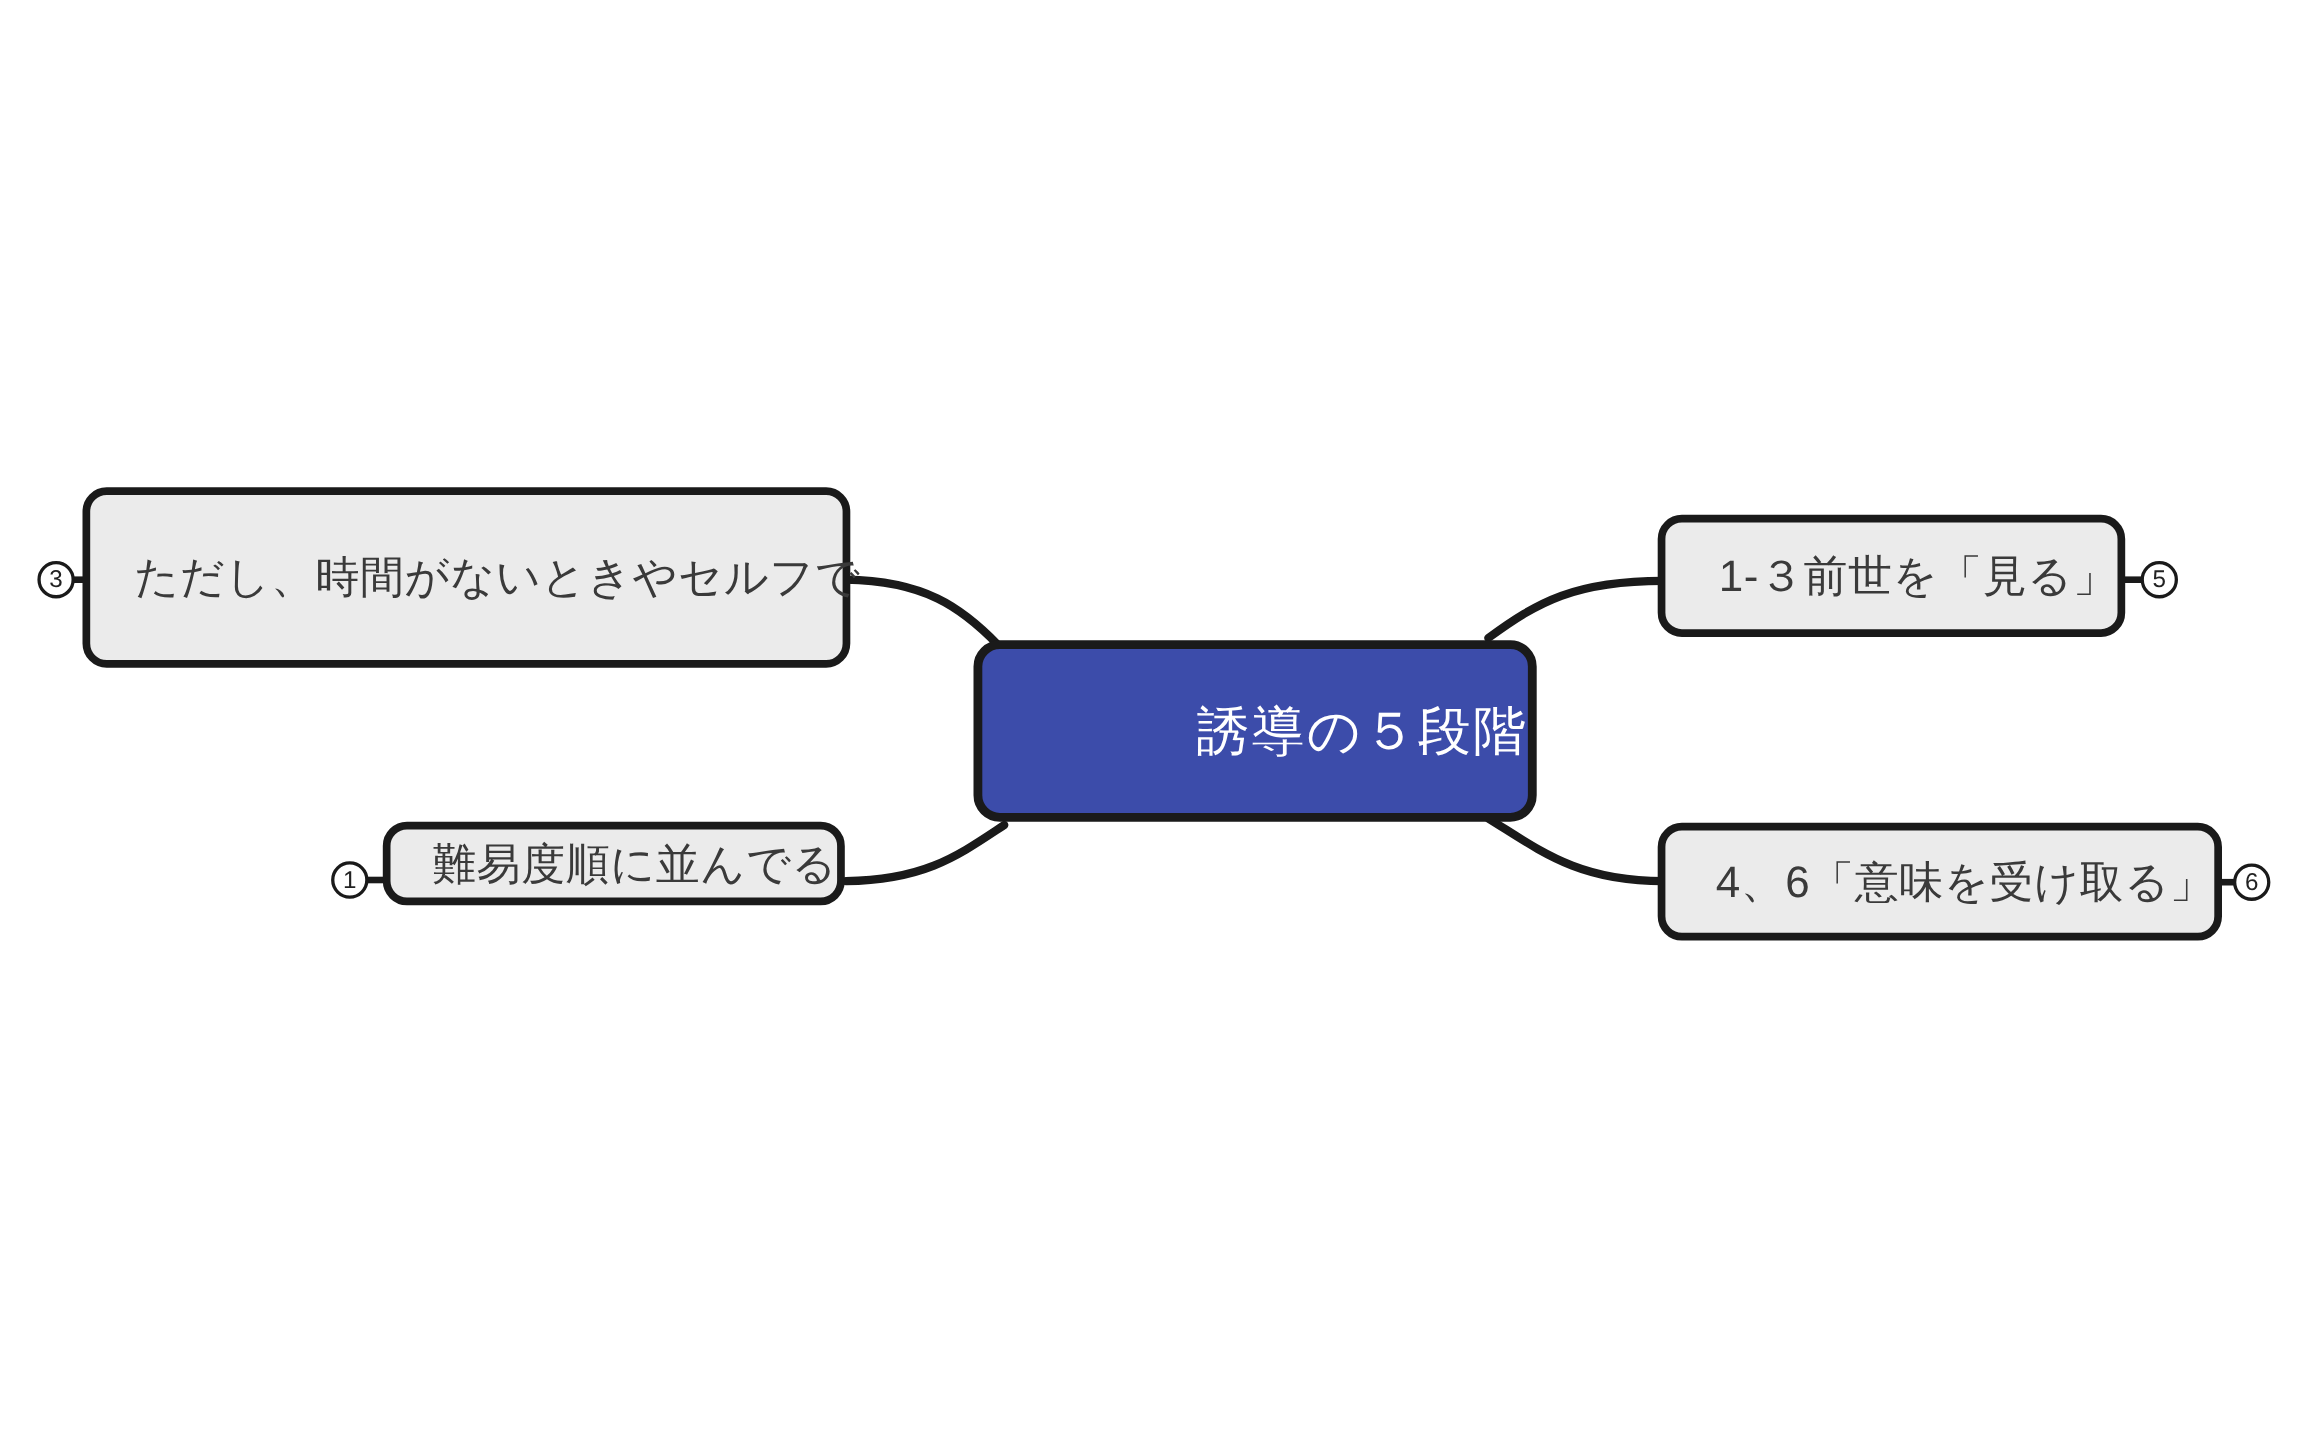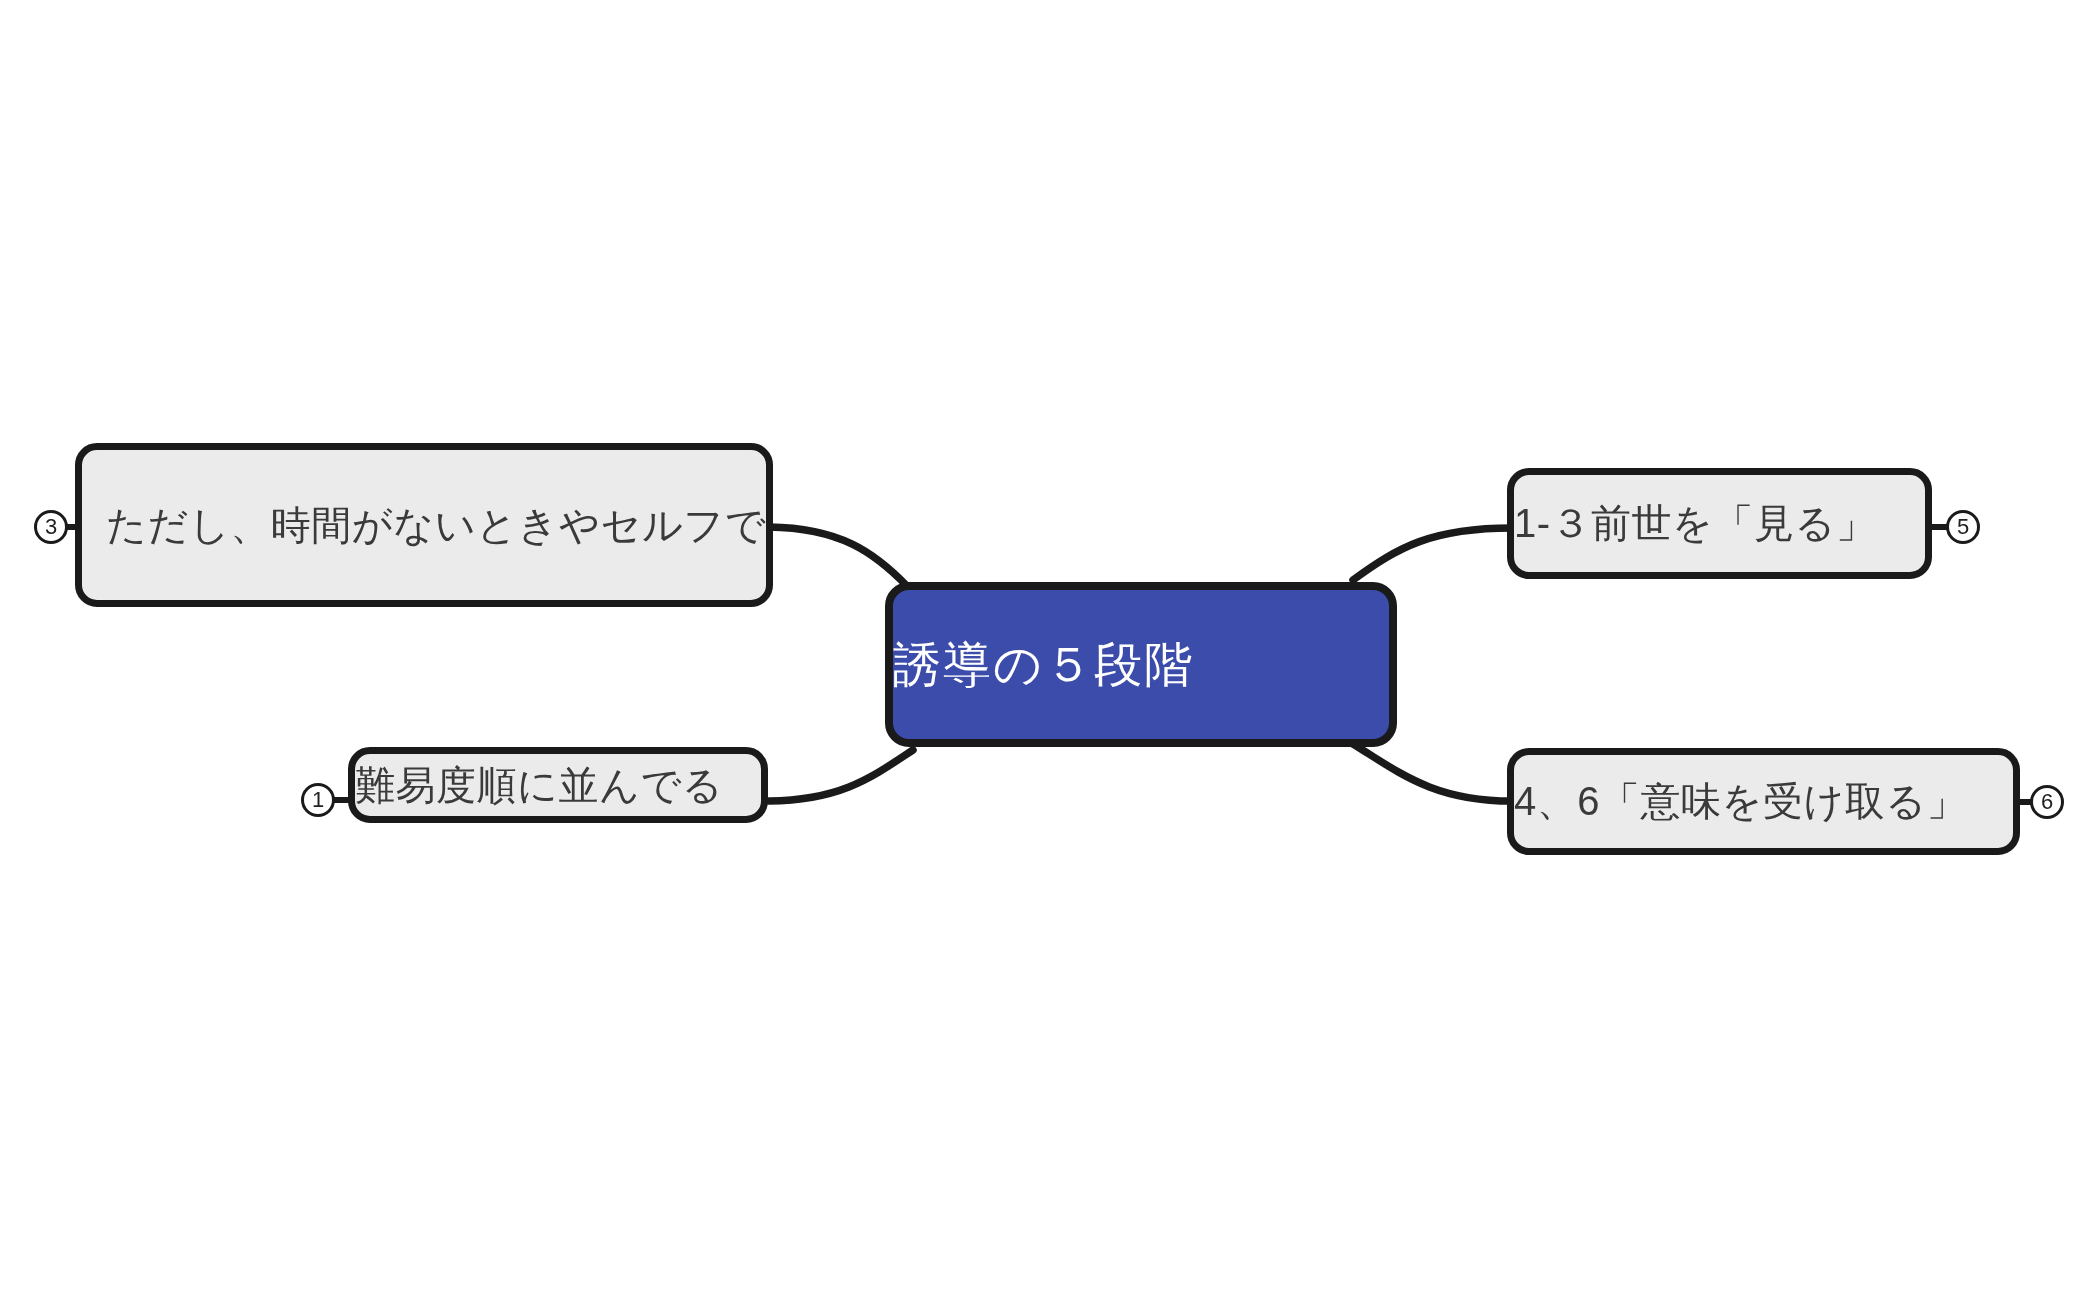--- a/index.html
+++ b/index.html
@@ -21,30 +21,30 @@
   .edges{position:absolute;left:0;top:0;width:2097px;height:1300px;}
   .node{
     position:absolute;
     box-sizing:border-box;
     background:var(--node-fill);
     border:7px solid var(--stroke);
     border-radius:22px;
     color:var(--node-text);
     display:flex;
     align-items:center;
-    justify-content:flex-start;
+    justify-content:flex-end;
     font-size:40px;
     letter-spacing:0.5px;
     white-space:nowrap;
   }
   .node.multiline{
     flex-direction:column;
     align-items:flex-start;
     justify-content:center;
-    padding-left:24px;
+    padding-left:40px;
     line-height:60px;
   }
   .node.root{
     background:var(--root-fill);
     border-width:8px;
     border-radius:24px;
     color:var(--root-text);
     font-size:48px;
     font-weight:500;
     letter-spacing:2px;

